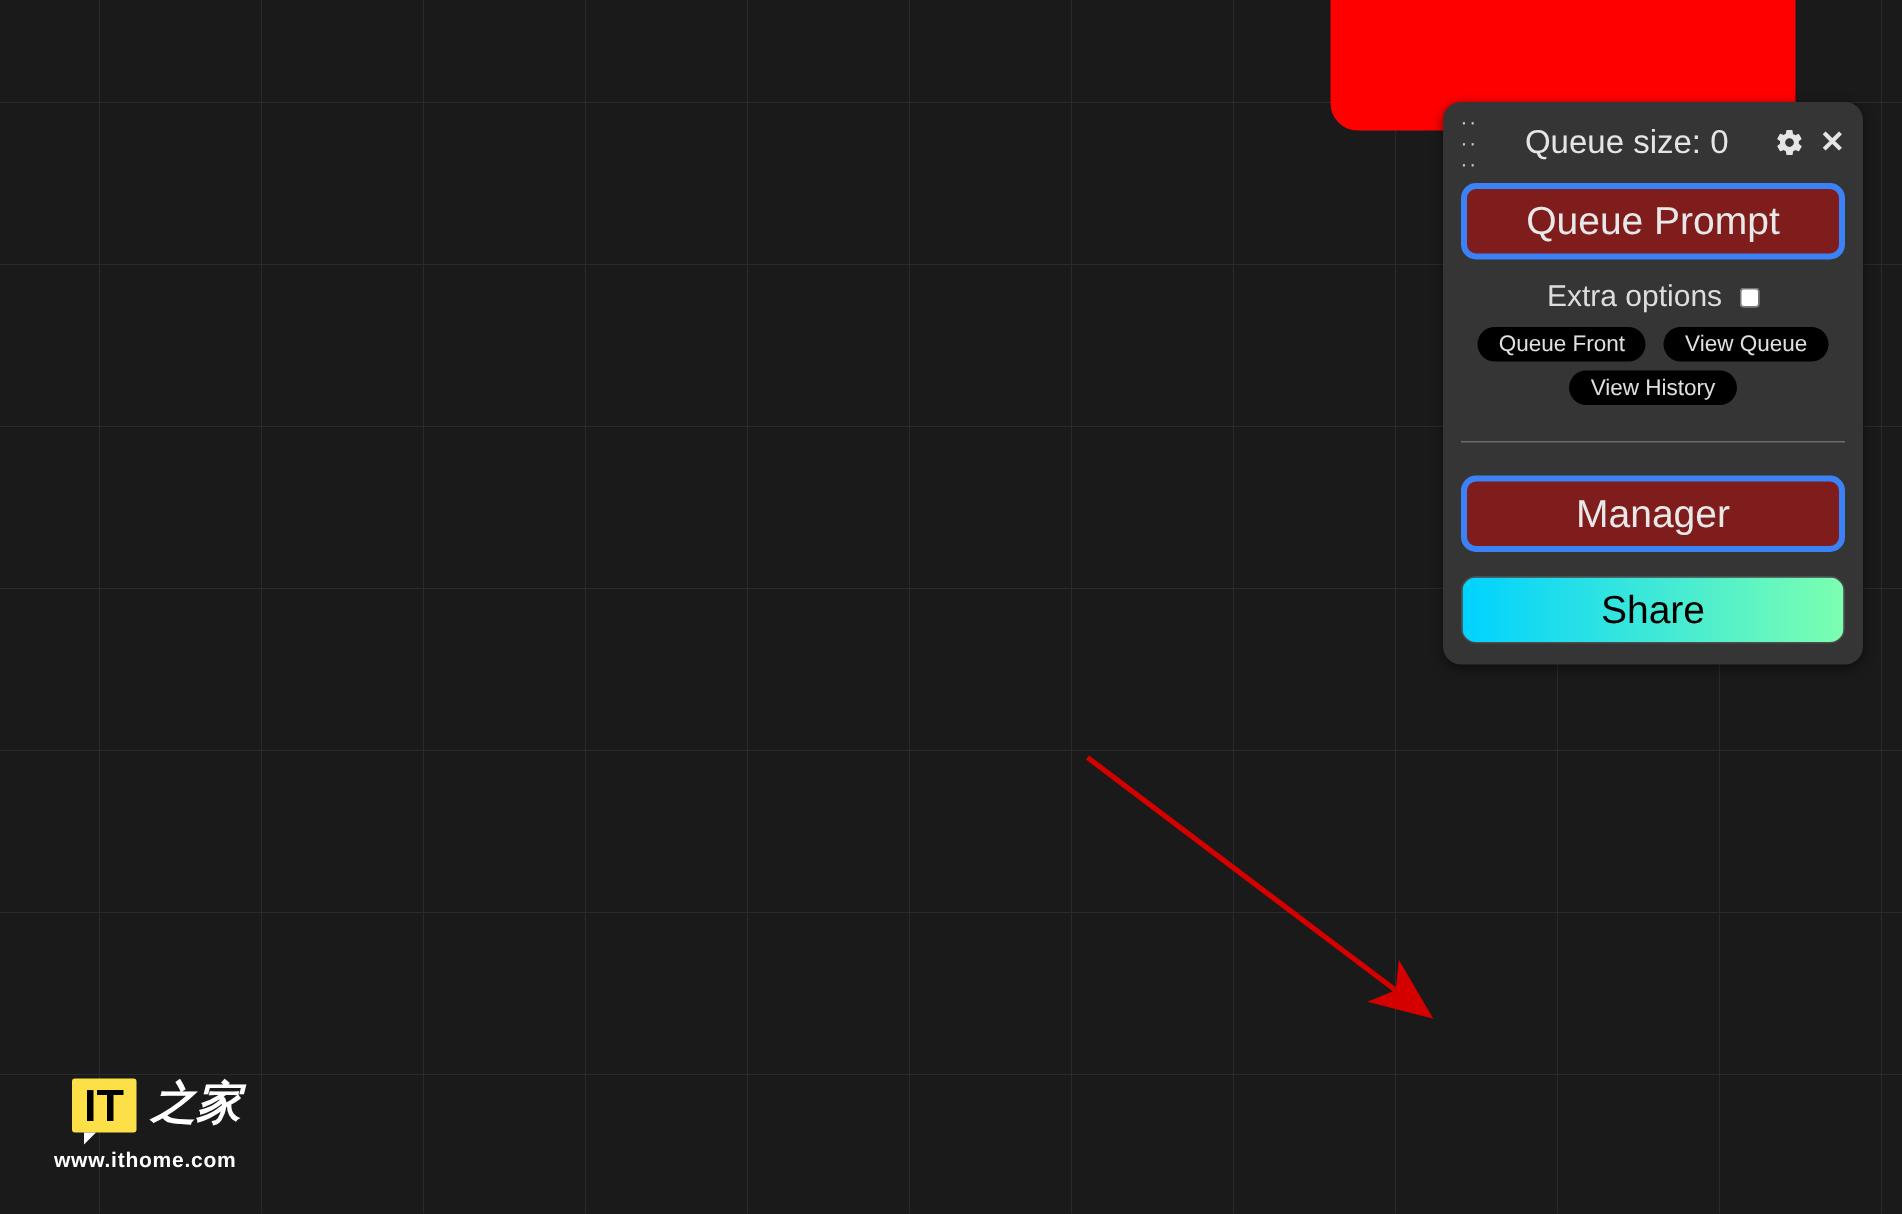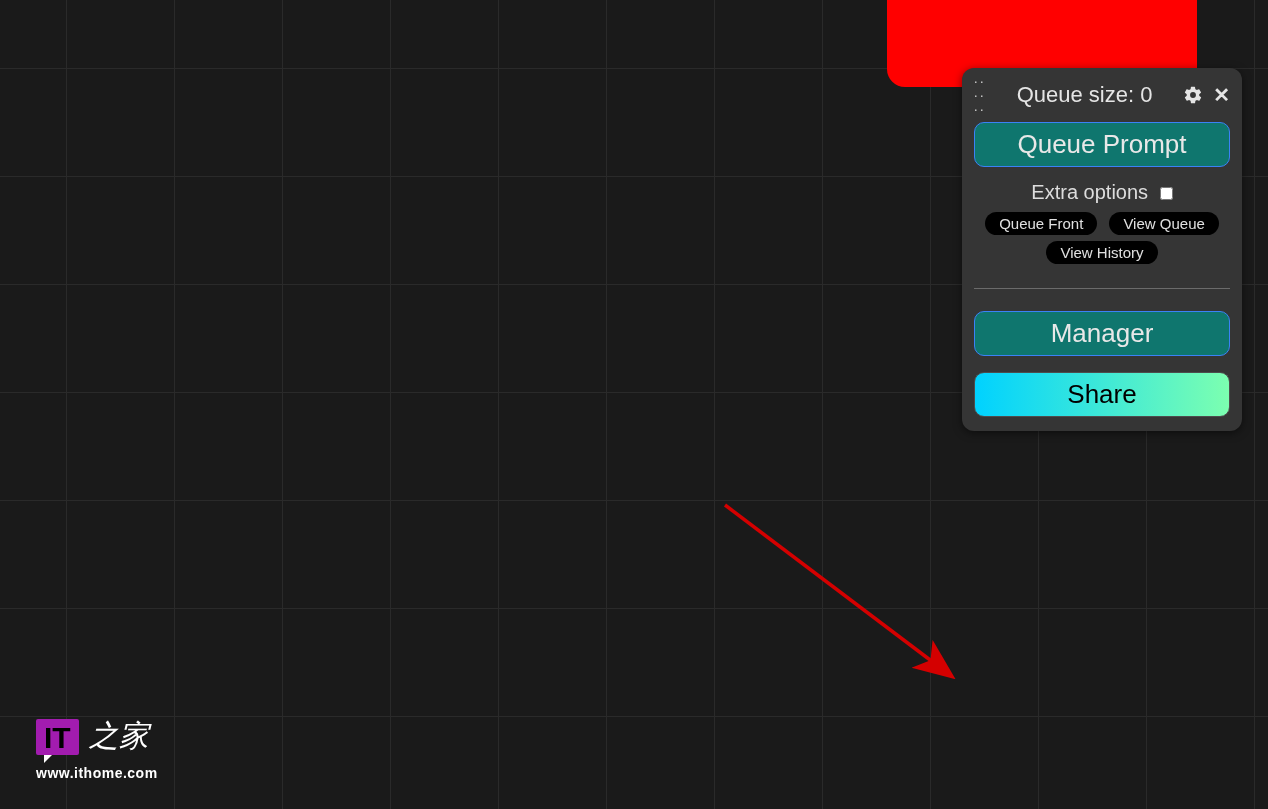--- a/index.html
+++ b/index.html
@@ -53,23 +53,23 @@
     }
     .drag-dots .row { display:block; letter-spacing:2px; }
     .queue-label { flex: 1; text-align: center; font-size: 22px; color: #e5e5e5; white-space: nowrap;}
     .gear, .close { color: #e5e5e5; cursor: pointer; }
     .gear svg { width: 20px; height: 20px; display:block; }
     .close { font-size: 20px; font-weight: bold; line-height: 1; }
 
     .big-btn {
       display: block;
       width: 100%;
-      background: #0f766e;
+      background: #7f1d1d;
       color: #e8e8e8;
-      border: 1px solid #3b82f6;
+      border: 4px solid #3b82f6;
       border-radius: 10px;
       font-size: 26px;
       padding: 6px 0;
       margin-top: 10px;
       cursor: pointer;
       text-align: center;
     }
 
     .extra-row {
       text-align: center;
@@ -115,39 +115,40 @@
     }
 
     .watermark {
       position: absolute;
       left: 36px;
       bottom: 28px;
       color: #fff;
     }
     .wm-top { display: flex; align-items: flex-start; gap: 10px; }
     .it-box {
-      background: #a21caf;
+      background: #fde047;
       color: #000;
       font-weight: 900;
       font-size: 30px;
       padding: 4px 8px 2px;
       line-height: 1;
       position: relative;
       border-radius: 2px;
+      margin-left: 12px;
     }
     .it-box:after {
       content: "";
       position: absolute;
       bottom: -8px;
       left: 8px;
       border-width: 8px 8px 0 0;
       border-style: solid;
       border-color: #fff transparent transparent transparent;
     }
-    .cn { font-size: 30px; font-weight: 400; font-style: italic; line-height: 1.1; }
+    .cn { font-size: 30px; font-weight: 700; font-style: italic; line-height: 1.1; }
     .wm-url { font-size: 14px; font-weight: 700; margin-top: 10px; letter-spacing: .5px;}
 
   </style>
 </head>
 <body>
 
 <div class="red-block"></div>
 
 <svg class="arrow" width="250" height="200">
   <defs>

